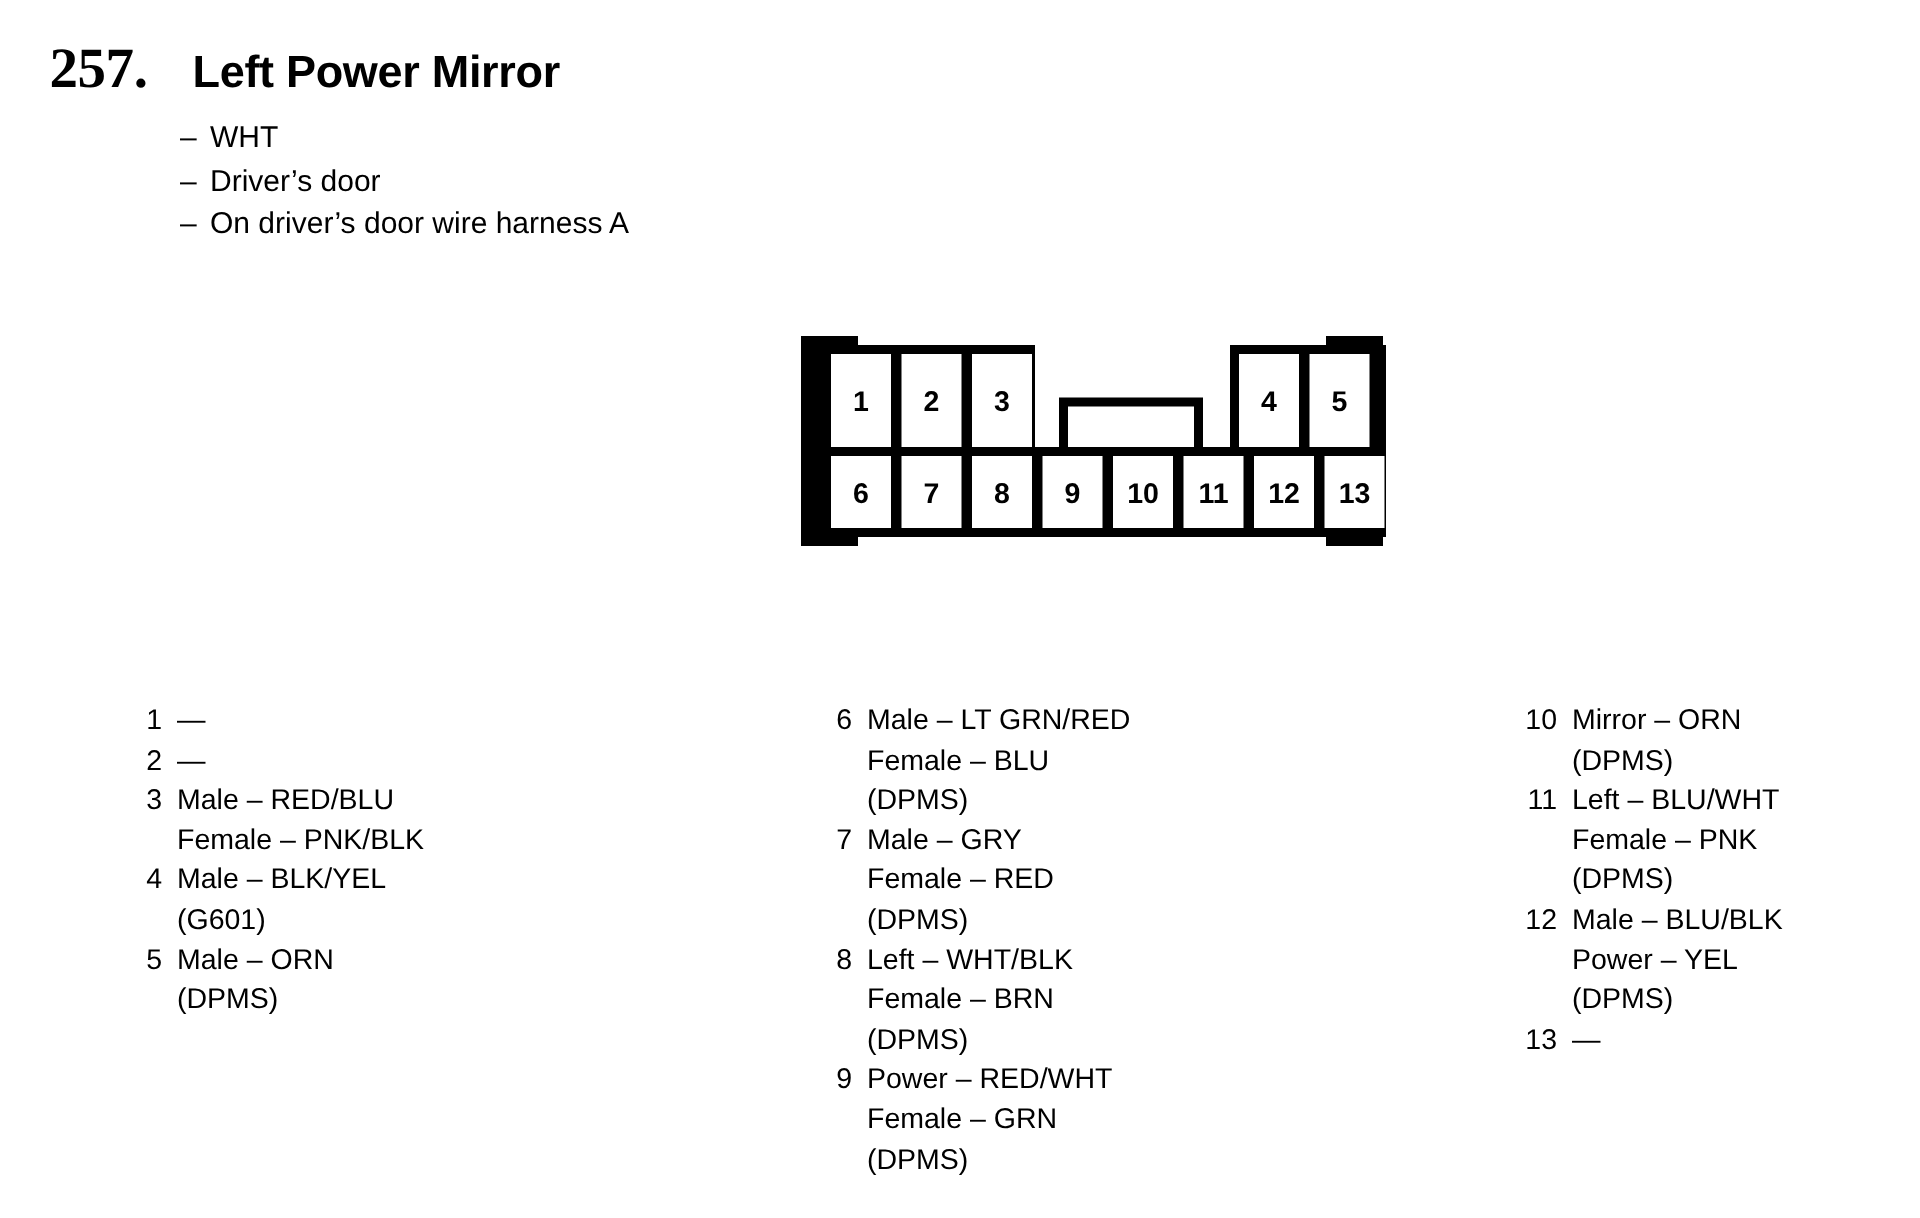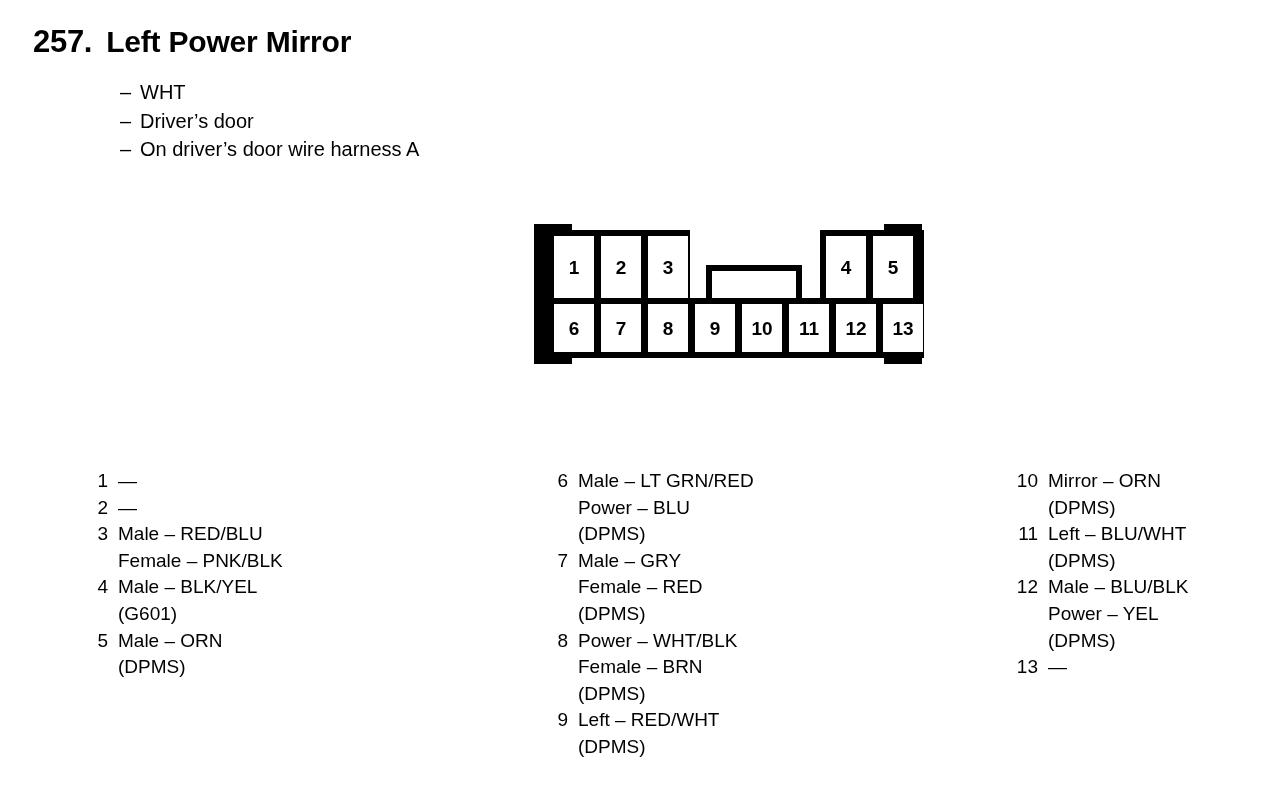--- a/index.html
+++ b/index.html
@@ -25,28 +25,29 @@
   }
   #title-row {
     position: absolute;
     left: 33px;
     top: 24px;
     display: flex;
     align-items: baseline;
     white-space: nowrap;
   }
   #entry-number {
-    font-size: 31px;
+    font-size: 38px;
     font-weight: bold;
     letter-spacing: -0.3px;
+    font-family: Liberation Serif, serif;
   }
   #entry-title {
     font-size: 30px;
     font-weight: bold;
-    margin-left: 14px;
+    margin-left: 30px;
     letter-spacing: -0.2px;
   }
   #subtitle-list {
     position: absolute;
     left: 120px;
     top: 78px;
   }
   .subtitle-line {
     font-size: 20px;
     line-height: 28.5px;
@@ -237,61 +238,63 @@
         <div class="pin-line">(DPMS)</div>
       </div>
     </div>
   </div>
 
   <div class="pin-column" id="pin-column-1">
     <div class="pin-entry">
       <span class="pin-index">6</span>
       <div class="pin-lines">
         <div class="pin-line">Male – LT GRN/RED</div>
-        <div class="pin-line">Power – BLU</div>
+        <div class="pin-line">Female – BLU</div>
         <div class="pin-line">(DPMS)</div>
       </div>
     </div>
     <div class="pin-entry">
       <span class="pin-index">7</span>
       <div class="pin-lines">
         <div class="pin-line">Male – GRY</div>
         <div class="pin-line">Female – RED</div>
         <div class="pin-line">(DPMS)</div>
       </div>
     </div>
     <div class="pin-entry">
       <span class="pin-index">8</span>
       <div class="pin-lines">
-        <div class="pin-line">Power – WHT/BLK</div>
+        <div class="pin-line">Left – WHT/BLK</div>
         <div class="pin-line">Female – BRN</div>
         <div class="pin-line">(DPMS)</div>
       </div>
     </div>
     <div class="pin-entry">
       <span class="pin-index">9</span>
       <div class="pin-lines">
-        <div class="pin-line">Left – RED/WHT</div>
+        <div class="pin-line">Power – RED/WHT</div>
+        <div class="pin-line">Female – GRN</div>
         <div class="pin-line">(DPMS)</div>
       </div>
     </div>
   </div>
 
   <div class="pin-column" id="pin-column-2">
     <div class="pin-entry">
       <span class="pin-index">10</span>
       <div class="pin-lines">
         <div class="pin-line">Mirror – ORN</div>
         <div class="pin-line">(DPMS)</div>
       </div>
     </div>
     <div class="pin-entry">
       <span class="pin-index">11</span>
       <div class="pin-lines">
         <div class="pin-line">Left – BLU/WHT</div>
+        <div class="pin-line">Female – PNK</div>
         <div class="pin-line">(DPMS)</div>
       </div>
     </div>
     <div class="pin-entry">
       <span class="pin-index">12</span>
       <div class="pin-lines">
         <div class="pin-line">Male – BLU/BLK</div>
         <div class="pin-line">Power – YEL</div>
         <div class="pin-line">(DPMS)</div>
       </div>

